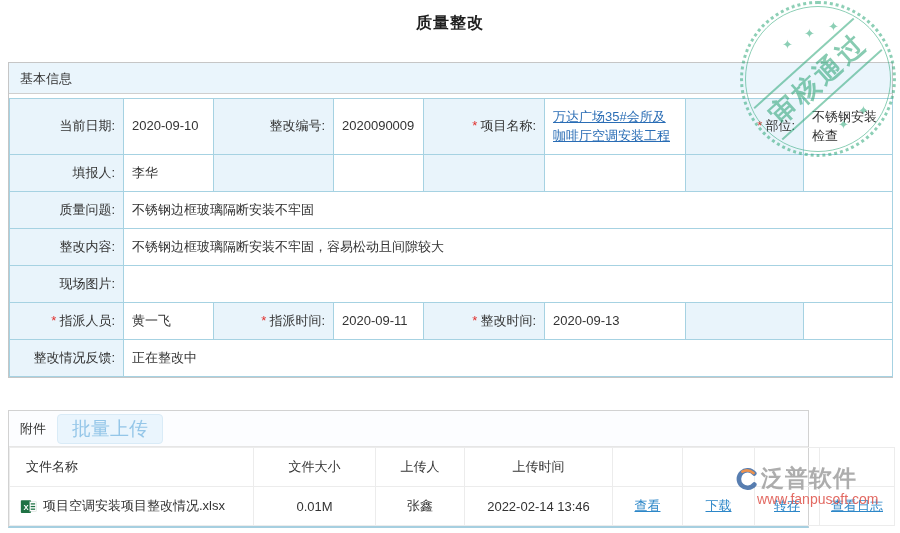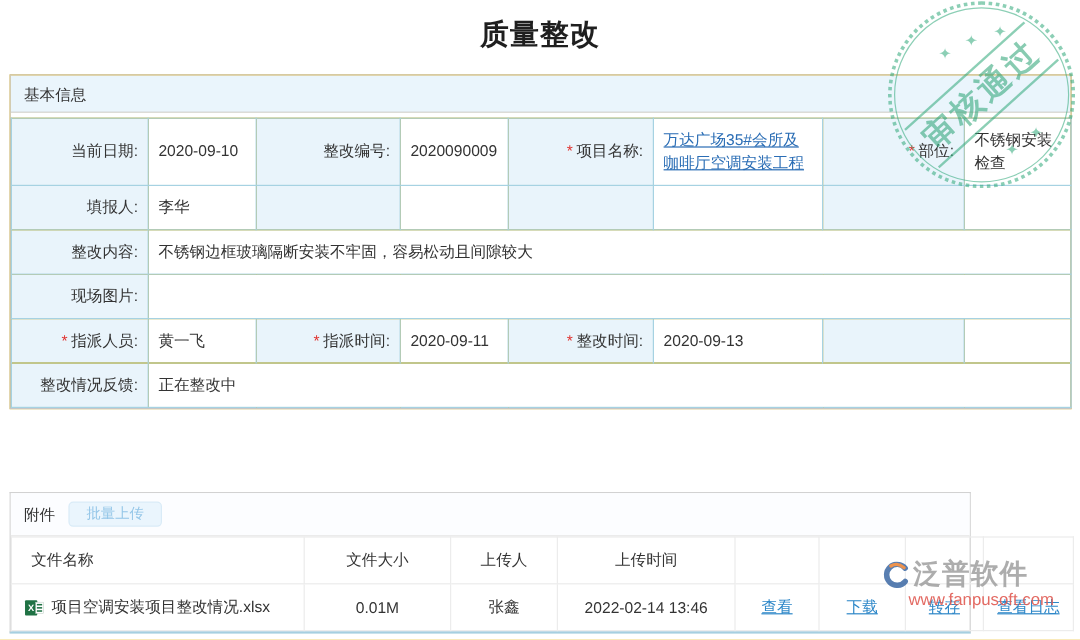--- a/index.html
+++ b/index.html
@@ -1,43 +1,43 @@
 <!DOCTYPE html>
 <html><head>
 <meta charset="utf-8">
 <style>
   * { box-sizing: border-box; margin: 0; padding: 0; }
   body { background: #fff; font-family: "Liberation Sans", "DejaVu Sans", sans-serif; }
   .screen { position: relative; width: 900px; height: 533px; background: #fff; overflow: hidden; color: #333; }
 
   .page-title { position: absolute; top: 13px; left: 0; width: 100%; text-align: center;
-                font-size: 24px; font-weight: bold; color: #1f1f1f; letter-spacing: 1px; }
-
-  
-  .main-panel { position: absolute; left: 8px; top: 62px; width: 885px; border: 1px solid #c6c6c6; background: #eab308; }
+                font-size: 16px; font-weight: bold; color: #1f1f1f; letter-spacing: 1px; }
+
+  
+  .main-panel { position: absolute; left: 8px; top: 62px; width: 885px; border: 1px solid #c6c6c6; background: #4d7c0f; }
   .section-band { height: 31px; line-height: 31px; padding-left: 11px; background: #eaf5fc;
                   border-bottom: 1px solid #cfcfcf; font-size: 13px; color: #333; }
   .band-gap { height: 4px; background: #fff; }
 
   table.form { width: 100%; border-collapse: collapse; table-layout: fixed; font-size: 13px; }
   .form td { border: 1px solid #a6d2e2; padding: 2px 8px; vertical-align: middle; height: 37px;
              overflow: hidden; word-break: break-all; line-height: 1.45; }
   .form tr.r1 td { height: 56px; }
   .form td.lbl { background: #e9f4fb; text-align: right; color: #333; }
   .form td.val { background: #fff; text-align: left; }
   .req { color: #e0312e; margin-right: 3px; font-size: 13px; }
   a.blue-link { color: #2a6db5; text-decoration: underline; cursor: pointer; text-align: center; }
 
   
   .attach-panel { position: absolute; left: 8px; top: 410px; width: 801px; background: #fff;
                   border: 1px solid #d2d2d2; border-bottom: 2px solid #a6cfe0; }
   .attach-band { height: 36px; display: flex; align-items: center; gap: 11px; padding: 0 11px;
                  background: #fcfdff; border-bottom: 1px solid #e6e6e6; font-size: 13px; color: #333; }
   .btn-batch { background: #eaf5fd; border: 1px solid #d9ebf7; color: #94c6e8; border-radius: 4px;
-               padding: 1px 14px; font-size: 12px; cursor: pointer; font-family: Liberation Serif, serif; }
+               padding: 1px 14px; font-size: 19px; cursor: pointer; font-family: Liberation Serif, serif; }
   table.attach { width: 100%; border-collapse: collapse; table-layout: fixed; font-size: 13px; }
   .attach th, .attach td { border: 1px solid #ececec; height: 39px; padding: 0 6px;
                            font-weight: normal; text-align: center; color: #333; overflow: hidden; }
   .attach th.c-name, .attach td.c-name { text-align: left; padding-left: 16px; }
   .attach td.c-name { padding-left: 10px; }
   .file-cell { display: flex; align-items: center; gap: 6px; }
   .attach a.action-link { color: #2d87c8; text-decoration: underline; cursor: pointer; }
 
   
   .stamp { position: absolute; left: 740px; top: 1px; width: 156px; height: 156px;
@@ -95,20 +95,24 @@
       </tr>
       <tr>
         <td class="lbl">填报人:</td>
         <td class="val">李华</td>
         <td class="lbl"></td>
         <td class="val"></td>
         <td class="lbl"></td>
         <td class="val"></td>
         <td class="lbl"></td>
         <td class="val"></td>
+      </tr>
+      <tr>
+        <td class="lbl">质量问题:</td>
+        <td class="val" colspan="7">不锈钢边框玻璃隔断安装不牢固</td>
       </tr>
       <tr>
         <td class="lbl">整改内容:</td>
         <td class="val" colspan="7">不锈钢边框玻璃隔断安装不牢固，容易松动且间隙较大</td>
       </tr>
       <tr>
         <td class="lbl">现场图片:</td>
         <td class="val" colspan="7"></td>
       </tr>
       <tr>

